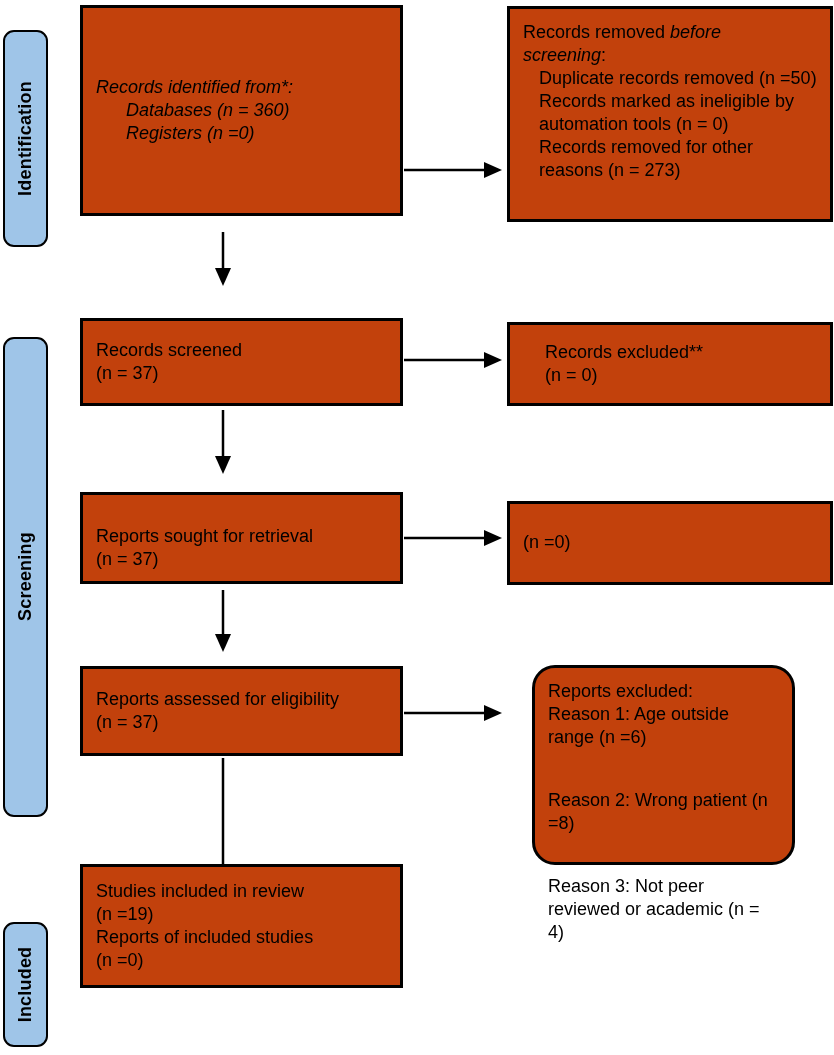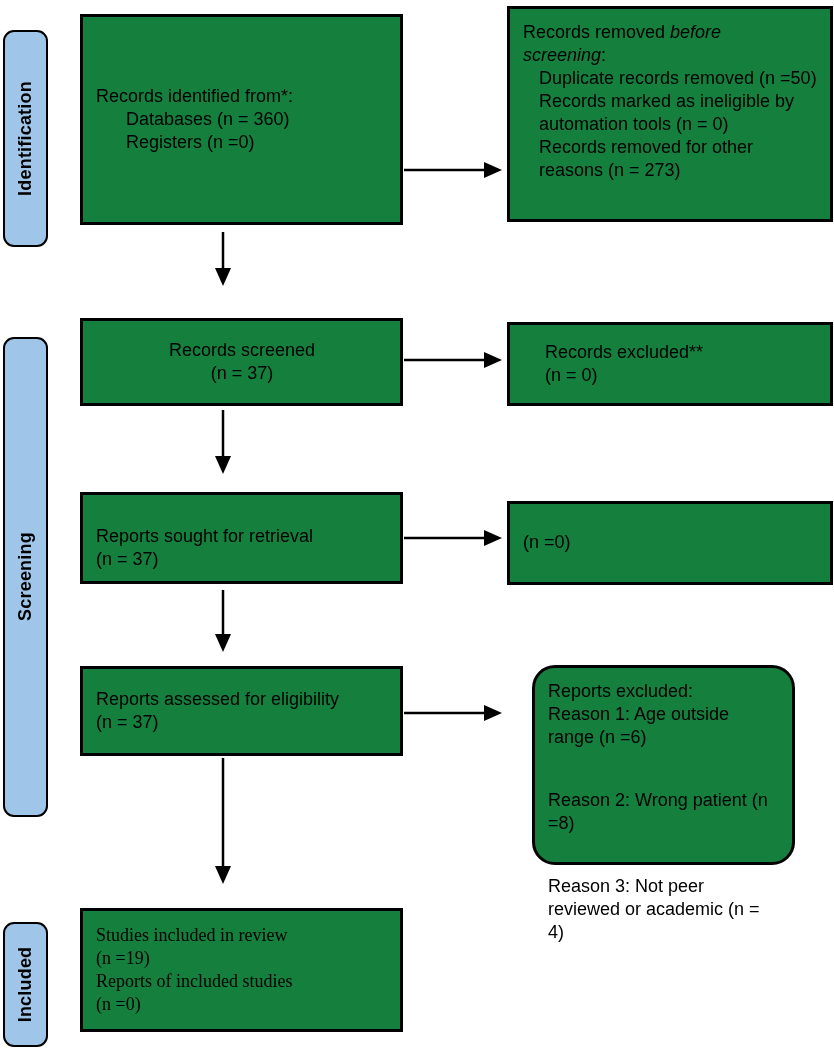--- a/index.html
+++ b/index.html
@@ -27,21 +27,21 @@
   .stage .vlabel {
     transform: rotate(-90deg);
     white-space: nowrap;
     font-weight: 700;
     font-size: 18px;
     letter-spacing: .2px;
   }
 
   .box {
     position:absolute;
-    background:#15803d;
+    background:#c2410c;
     border: 3px solid var(--box-border, #000);
     box-sizing:border-box;
     padding: 10px 12px 10px 13px;
     display:flex; flex-direction:column; justify-content:center;
   }
   .box.top-align { justify-content:flex-start; padding-top:12px; }
   .indent-sm { margin-left: 30px; }
   .indent-lg { margin-left: 16px; }
   .gap-top { margin-top: 40px; }
   .em { font-style: italic; }
@@ -71,42 +71,42 @@
   <div class="stage" style="left:3px; top:30px; width:45px; height:217px;">
     <span class="vlabel">Identification</span>
   </div>
   <div class="stage" style="left:3px; top:337px; width:45px; height:480px;">
     <span class="vlabel">Screening</span>
   </div>
   <div class="stage" style="left:3px; top:922px; width:45px; height:125px;">
     <span class="vlabel">Included</span>
   </div>
 
-  <div class="box" style="left:80px; top:14px; width:323px; height:211px;">
+  <div class="box" style="left:80px; top:5px; width:323px; height:211px;font-style:italic;">
     <span class="line">Records identified from*:</span>
     <span class="line indent-sm">Databases (n = 360)</span>
     <span class="line indent-sm">Registers (n =0)</span>
   </div>
 
-  <div class="box" style="left:80px; top:318px; width:323px; height:88px;text-align:center;">
+  <div class="box" style="left:80px; top:318px; width:323px; height:88px;">
     <span class="line">Records screened</span>
     <span class="line">(n = 37)</span>
   </div>
 
   <div class="box" style="left:80px; top:492px; width:323px; height:92px;justify-content:flex-end;">
     <span class="line">Reports sought for retrieval</span>
     <span class="line">(n = 37)</span>
   </div>
 
   <div class="box" style="left:80px; top:666px; width:323px; height:90px;">
     <span class="line">Reports assessed for eligibility</span>
     <span class="line">(n = 37)</span>
   </div>
 
-  <div class="box" style="left:80px; top:908px; width:323px; height:124px;font-family:Liberation Serif, serif;">
+  <div class="box" style="left:80px; top:864px; width:323px; height:124px;">
     <span class="line">Studies included in review</span>
     <span class="line">(n =19)</span>
     <span class="line">Reports of included studies</span>
     <span class="line">(n =0)</span>
   </div>
 
   <div class="box top-align" style="left:507px; top:6px; width:326px; height:216px;">
     <span class="line"><span>Records removed </span><span class="em">before</span></span>
     <span class="line"><span class="em">screening</span><span>:</span></span>
     <span class="line indent-lg">Duplicate records removed (n =50)</span>

